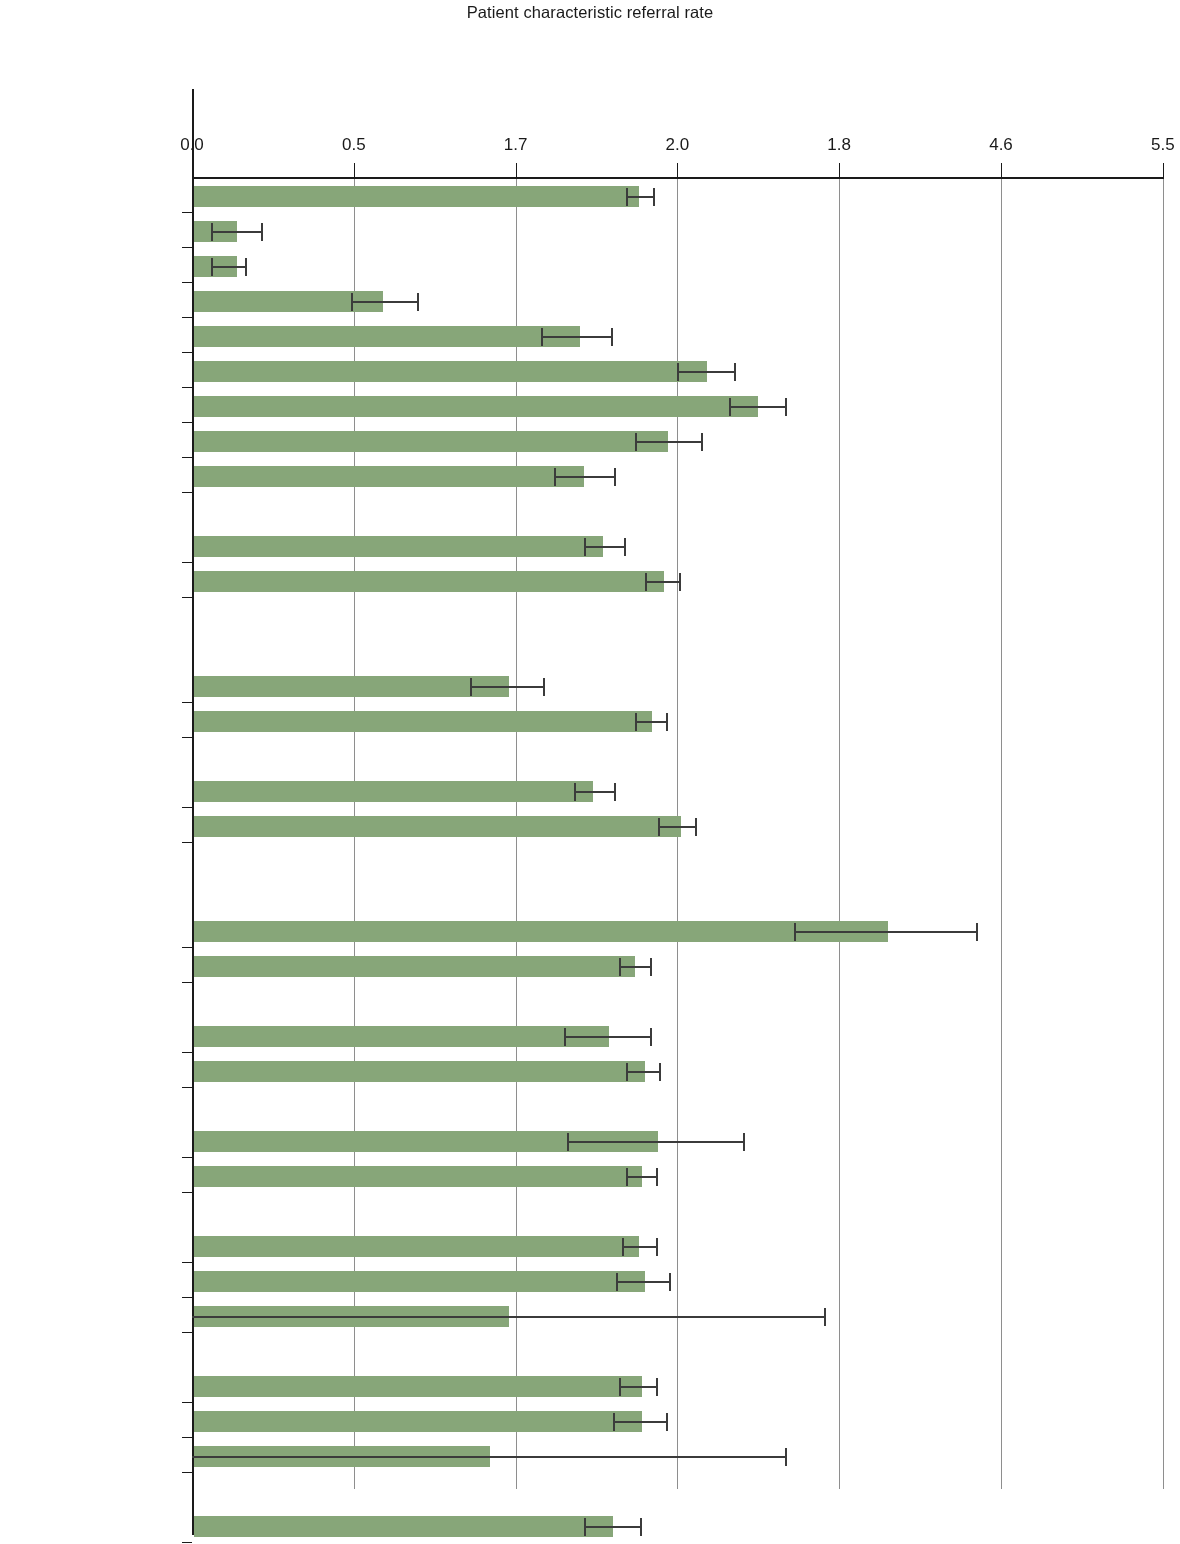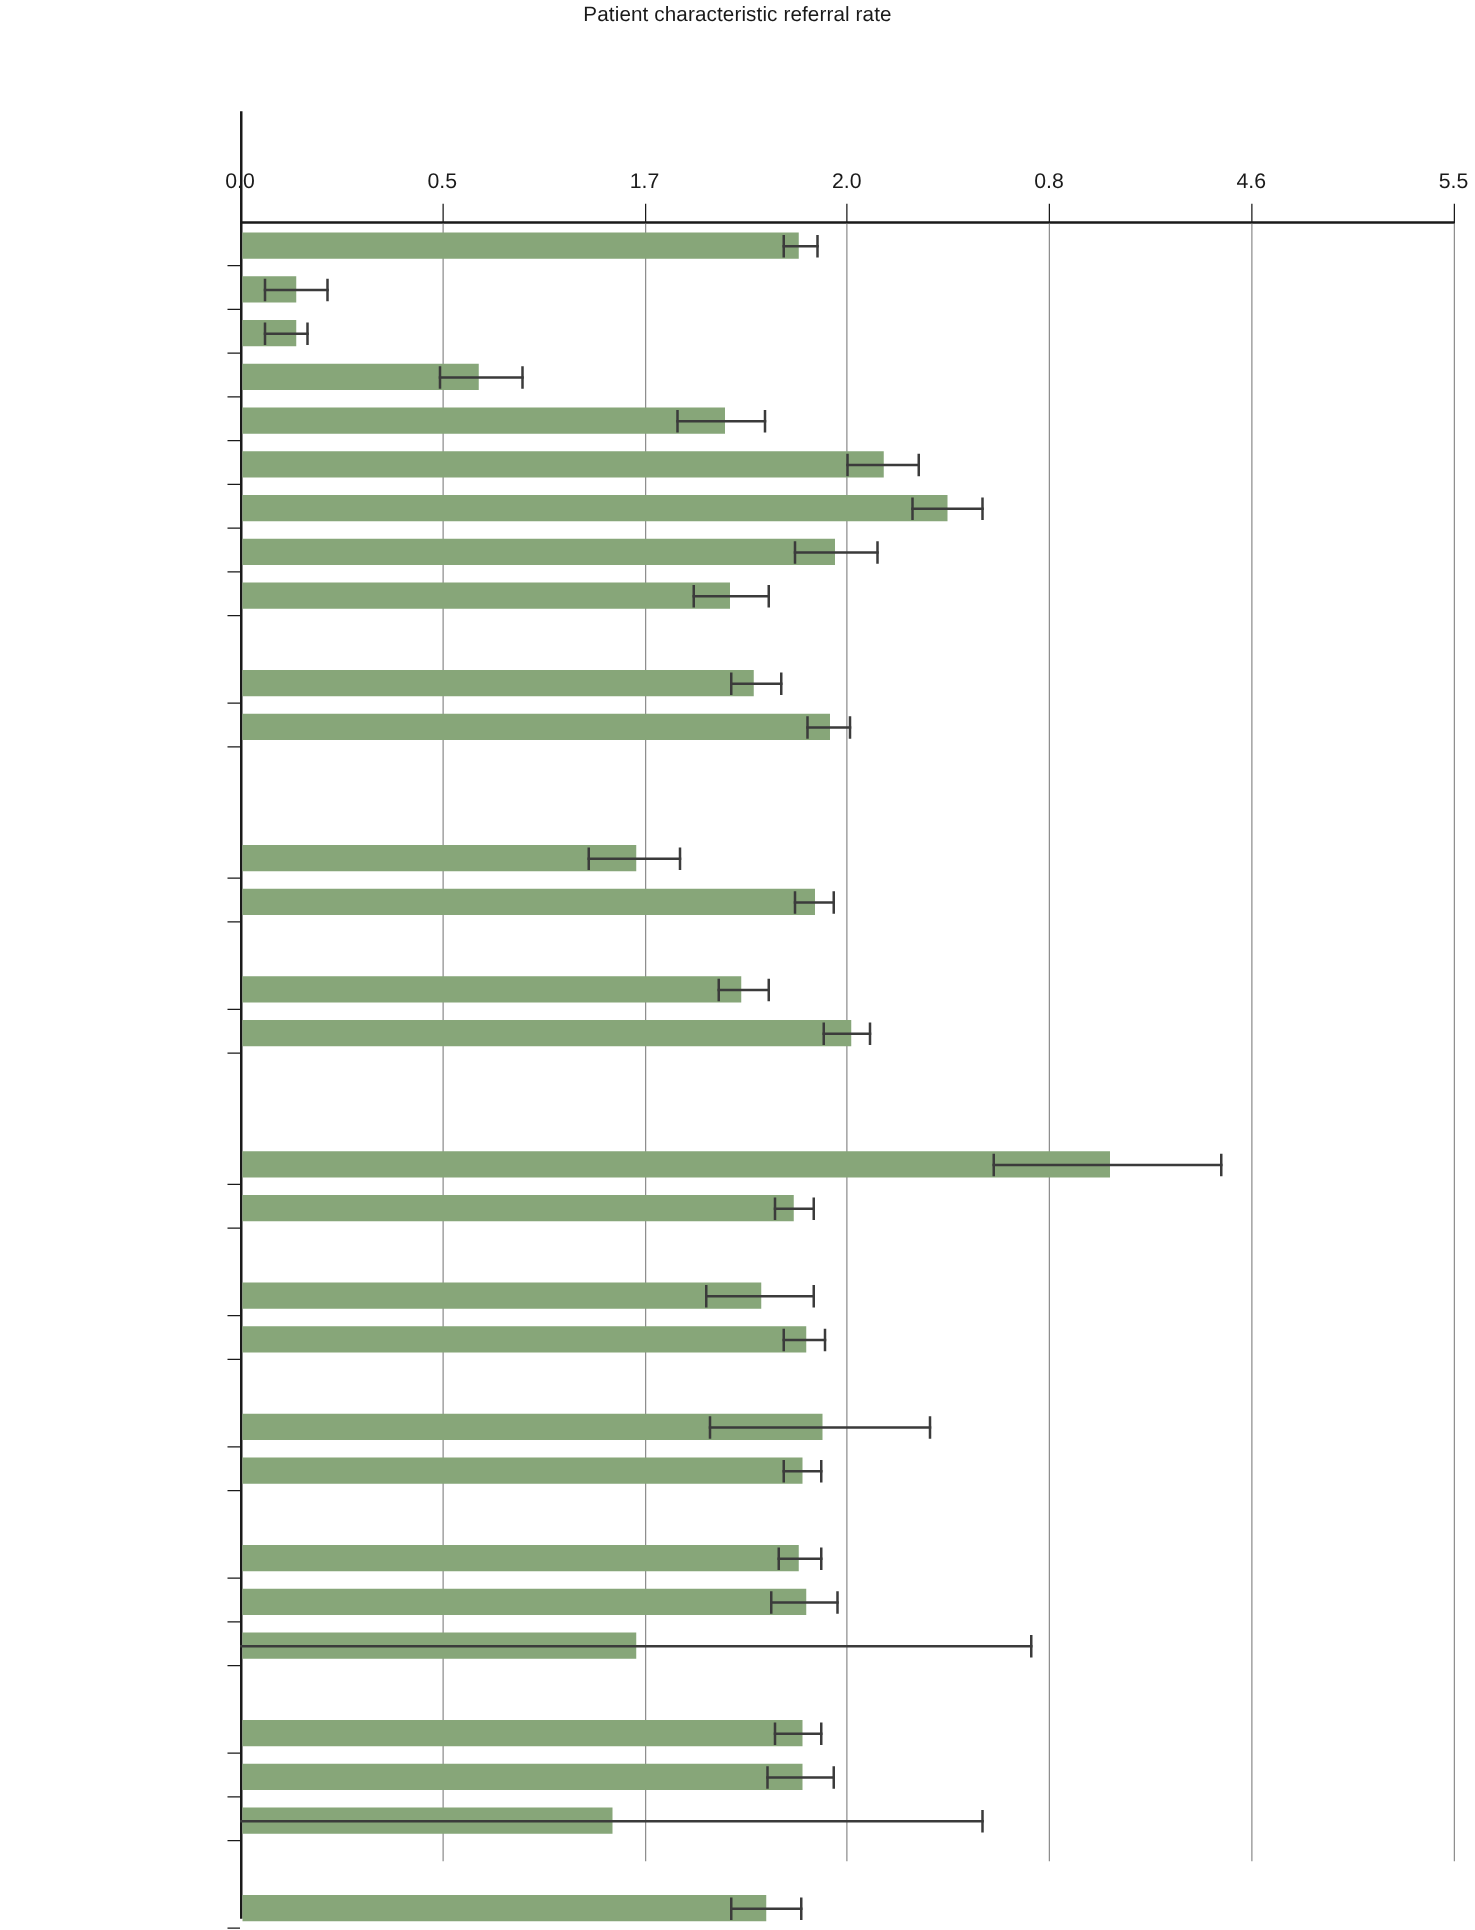--- a/index.html
+++ b/index.html
@@ -126,21 +126,21 @@
     <div id="ticks">
         <div class="tick-mark" style="left: 0px;"></div>
         <div class="tick-label" style="left: 0px;">0.0</div>
         <div class="tick-mark" style="left: 161.8px;"></div>
         <div class="tick-label" style="left: 161.8px;">0.5</div>
         <div class="tick-mark" style="left: 323.6px;"></div>
         <div class="tick-label" style="left: 323.6px;">1.7</div>
         <div class="tick-mark" style="left: 485.4px;"></div>
         <div class="tick-label" style="left: 485.4px;">2.0</div>
         <div class="tick-mark" style="left: 647.2px;"></div>
-        <div class="tick-label" style="left: 647.2px;">0.8</div>
+        <div class="tick-label" style="left: 647.2px;">1.8</div>
         <div class="tick-mark" style="left: 809px;"></div>
         <div class="tick-label" style="left: 809px;">4.6</div>
         <div class="tick-mark" style="left: 970.8px;"></div>
         <div class="tick-label" style="left: 970.8px;">5.5</div>
       </div>
     <div id="gridlines">
         <div class="gridline" style="left: 161.8px; top: 90px; height: 1310px;"></div>
         <div class="gridline" style="left: 323.6px; top: 90px; height: 1310px;"></div>
         <div class="gridline" style="left: 485.4px; top: 90px; height: 1310px;"></div>
         <div class="gridline" style="left: 647.2px; top: 90px; height: 1310px;"></div>

